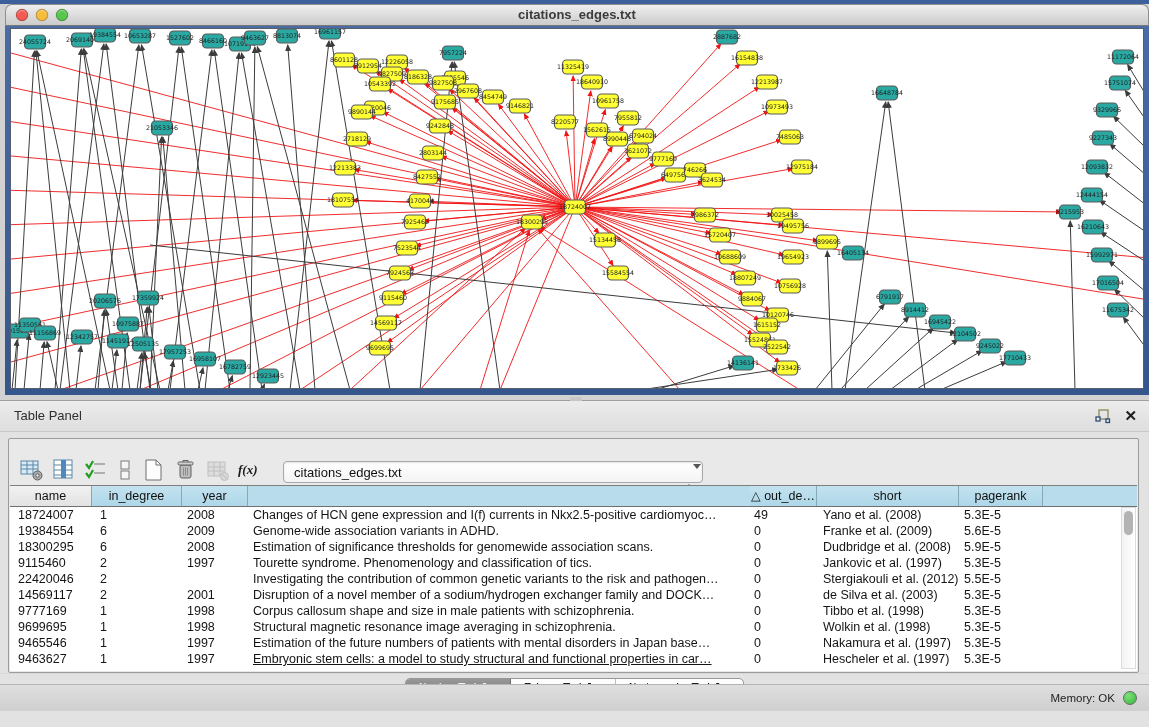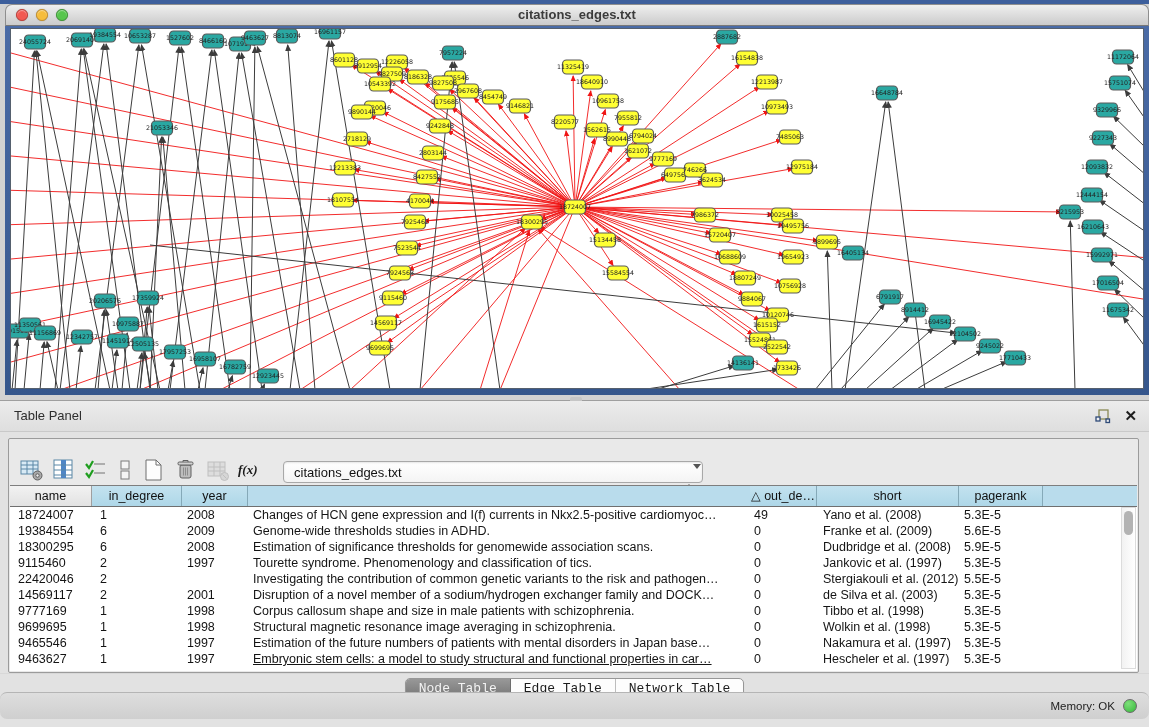--- a/index.html
+++ b/index.html
@@ -87,22 +87,22 @@
     box-shadow:0 1px 1px rgba(0,0,0,.15);
     font-family:Liberation Mono, monospace;
   }
   .seg-btn{
     padding:0 13px;height:19px;line-height:19px;font-size:13px;color:#1c1c1c;
     border-right:1px solid #bdbdbd;
   }
   .seg-btn:last-child{border-right:none;}
   .seg-btn.selected{background:linear-gradient(#989898,#757575);color:#f4f4f4;border-right:1px solid #6d6d6d;}
   .status-bar{
-    position:absolute;left:0;bottom:8px;width:100%;height:27px;
-    border-top:1px solid #b5b5b5;background:linear-gradient(#dedede,#cfcfcf);box-sizing:border-box;border-radius:7px;
+    position:absolute;left:0;bottom:16px;width:100%;height:27px;
+    border-top:1px solid #b5b5b5;background:linear-gradient(#dedede,#cfcfcf);box-sizing:border-box;
   }
   .mem{position:absolute;right:34px;top:0;line-height:26px;font-size:11.5px;color:#222;}
   .mem-dot{
     position:absolute;right:12px;top:6px;width:14px;height:14px;border-radius:50%;
     background:radial-gradient(circle at 35% 30%,#7ee07a,#35b83a);border:1px solid #6a6a6a;box-sizing:border-box;
   }
 </style>
 </head>
 <body>
 
@@ -820,21 +820,21 @@
             <div class="td" style="width: 66px; padding-left: 5px;">2008</div>
             <div class="td" style="width: 502px; padding-left: 5px;">Changes of HCN gene expression and I(f) currents in Nkx2.5-positive cardiomyoc…</div>
             <div class="td" style="width: 67px; padding-left: 4px;">49</div>
             <div class="td" style="width: 142px; padding-left: 6px;">Yano et al. (2008)</div>
             <div class="td" style="width: 84px; padding-left: 5px;">5.3E-5</div>
           </div>
           <div class="tr">
             <div class="td" style="width: 82px; padding-left: 8px;">19384554</div>
             <div class="td" style="width: 90px; padding-left: 8px;">6</div>
             <div class="td" style="width: 66px; padding-left: 5px;">2009</div>
-            <div class="td" style="width: 502px; padding-left: 5px;">Genome-wide thresholds studies in ADHD.</div>
+            <div class="td" style="width: 502px; padding-left: 5px;">Genome-wide association variants in ADHD.</div>
             <div class="td" style="width: 67px; padding-left: 4px;">0</div>
             <div class="td" style="width: 142px; padding-left: 6px;">Franke et al. (2009)</div>
             <div class="td" style="width: 84px; padding-left: 5px;">5.6E-5</div>
           </div>
           <div class="tr">
             <div class="td" style="width: 82px; padding-left: 8px;">18300295</div>
             <div class="td" style="width: 90px; padding-left: 8px;">6</div>
             <div class="td" style="width: 66px; padding-left: 5px;">2008</div>
             <div class="td" style="width: 502px; padding-left: 5px;">Estimation of significance thresholds for genomewide association scans.</div>
             <div class="td" style="width: 67px; padding-left: 4px;">0</div>

